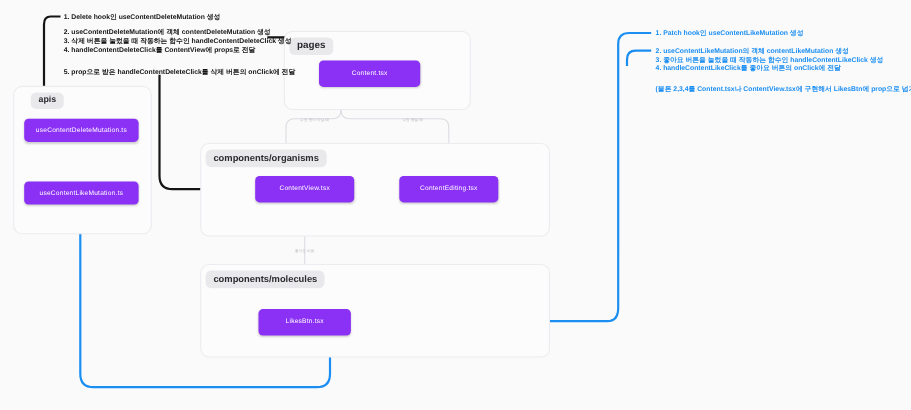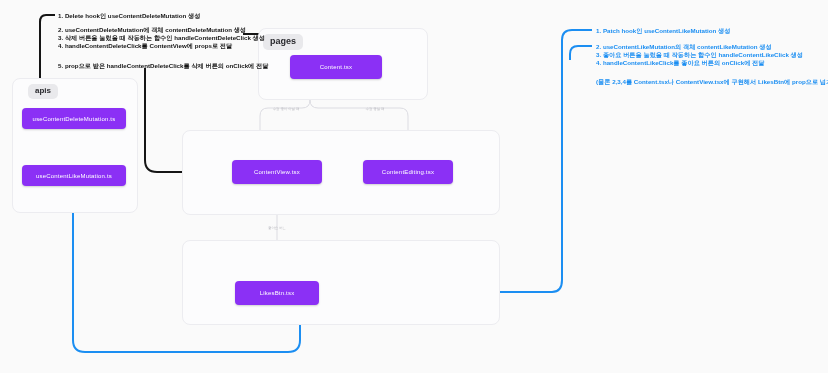--- a/index.html
+++ b/index.html
@@ -112,24 +112,26 @@
   <div class="group-box" style="left:12px; top:78px; width:126px; height:135px;"></div>
   <div class="group-label" style="left:28px; top:84px; font-size:8px;">apis</div>
   <div class="node" style="left:22px; top:108px; width:104px; height:21px;">useContentDeleteMutation.ts</div>
   <div class="node" style="left:22px; top:165px; width:104px; height:21px;">useContentLikeMutation.ts</div>
 
   <div class="group-box" style="left:258px; top:28px; width:170px; height:72px;"></div>
   <div class="group-label" style="left:263px; top:34px; font-size:9px;">pages</div>
   <div class="node" style="left:290px; top:55px; width:92px; height:24px;">Content.tsx</div>
 
   <div class="group-box" style="left:182px; top:130px; width:318px; height:85px;"></div>
+  <div class="group-label" style="left:187px; top:136px; font-size:8.5px;">components/organisms</div>
   <div class="node" style="left:232px; top:160px; width:90px; height:24px;">ContentView.tsx</div>
   <div class="node" style="left:363px; top:160px; width:90px; height:24px;">ContentEditing.tsx</div>
 
   <div class="group-box" style="left:182px; top:240px; width:318px; height:85px;"></div>
+  <div class="group-label" style="left:187px; top:246px; font-size:8.5px;">components/molecules</div>
   <div class="node" style="left:235px; top:281px; width:84px; height:24px;">LikesBtn.tsx</div>
 
   <div class="edge-label" style="left:286px; top:107px;">수정 중이 아닐 때</div>
   <div class="edge-label" style="left:375px; top:107px;">수정 중일 때</div>
   <div class="edge-label" style="left:277px; top:226px;">좋아요 버튼</div>
 
   <div class="note black" style="left:58px; top:11px;">1. Delete hook인 useContentDeleteMutation 생성</div>
   <div class="note black" style="left:58px; top:25px;">2. useContentDeleteMutation에 객체 contentDeleteMutation 생성</div>
   <div class="note black" style="left:58px; top:33px;">3. 삭제 버튼을 눌렀을 때 작동하는 함수인 handleContentDeleteClick 생성</div>
   <div class="note black" style="left:58px; top:41px;">4. handleContentDeleteClick를 ContentView에 props로 전달</div>

